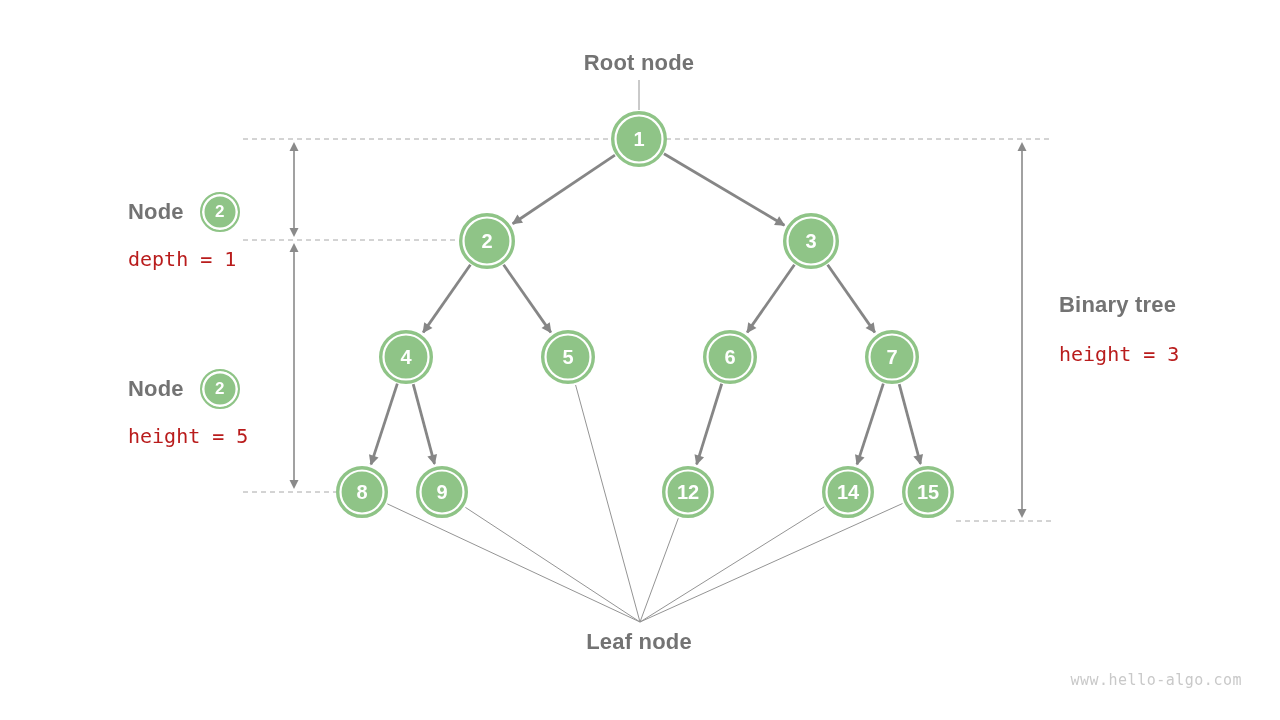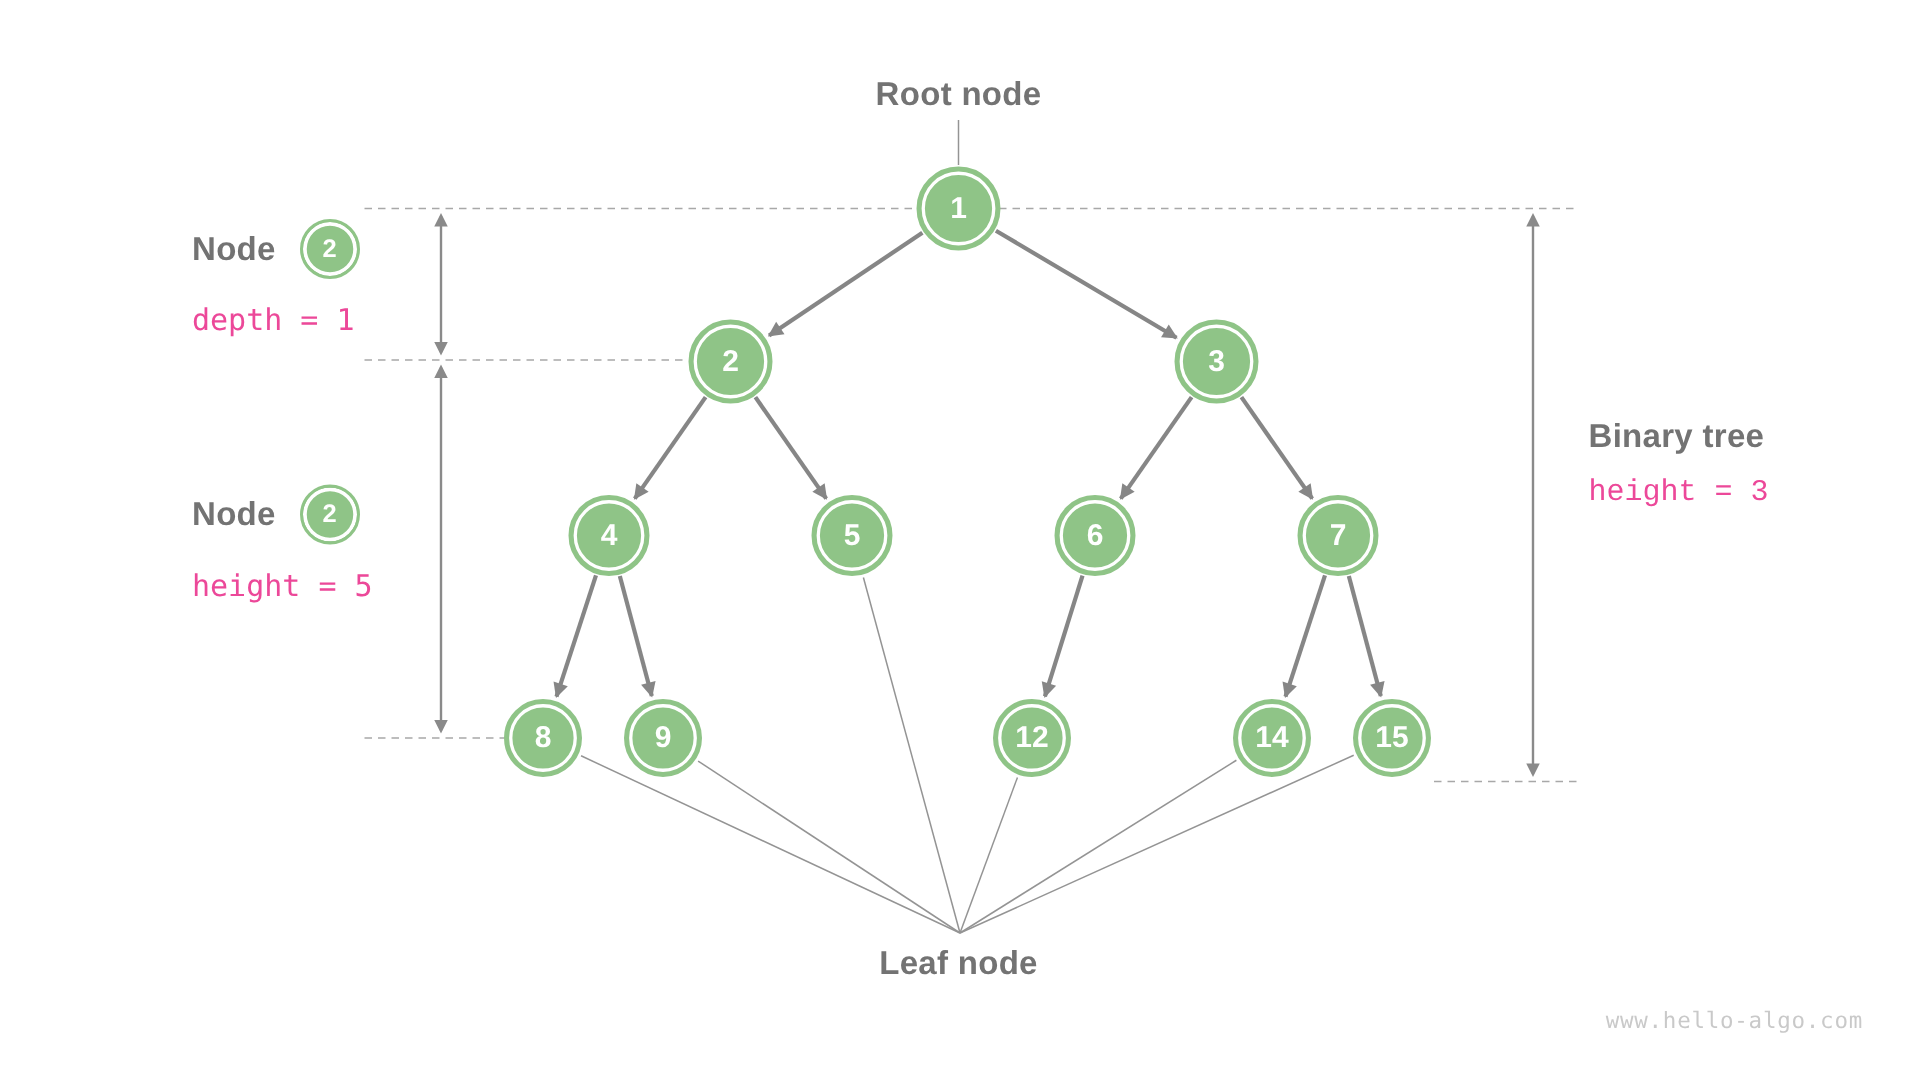--- a/index.html
+++ b/index.html
@@ -3,37 +3,37 @@
 <meta charset="utf-8">
 <style>
   html,body { margin:0; padding:0; background:#ffffff; }
   .stage {
     position:relative; width:1280px; height:720px; background:#ffffff;
     overflow:hidden; font-family:"Liberation Sans", sans-serif;
   }
   #diagram { position:absolute; left:0; top:0; }
   .lbl { position:absolute; color:#737373; white-space:nowrap; }
   .bold-lbl { font-weight:700; font-size:22px; letter-spacing:0.2px; }
-  .mono { font-family:"DejaVu Sans Mono","Liberation Mono",monospace; font-size:20px; color:#ec4899; }
+  .mono { font-family:"DejaVu Sans Mono","Liberation Mono",monospace; font-size:20px; color:#b91c1c; }
   #root-label  { left:639px; top:50px;  transform:translateX(-50%); }
   #leaf-label  { left:639px; top:629px; transform:translateX(-50%);text-align:center; }
   .anno { position:absolute; }
   #anno-depth  { left:128px; top:146px; }
   #anno-height { left:128px; top:323px; }
-  #anno-tree   { left:1059px; top:278px; }
-  .node-row { display:flex; align-items:center; gap:16px; height:40px; }
+  #anno-tree   { left:1059px; top:292px; }
+  .node-row { display:flex; align-items:center; gap:16px; height:40px;margin-top:46px; }
   .badge {
     width:36px; height:36px; border-radius:50%;
     background:#8fc487; border:2px solid #8fc487;
     box-shadow: inset 0 0 0 2.5px #ffffff;
     display:flex; align-items:center; justify-content:center;
     color:#ffffff; font-weight:700; font-size:17px;
   }
   .formula { margin-top:15px; }
-  #anno-tree .formula { margin-top:13px;font-family:Liberation Mono, monospace; }
+  #anno-tree .formula { margin-top:24px; }
   #watermark {
     position:absolute; right:38px; top:671px;
     font-family:"DejaVu Sans Mono","Liberation Mono",monospace;
     font-size:15px; color:#c9c9c9; letter-spacing:0.5px;text-align:center;
   }
 </style>
 </head>
 <body>
 
 <div class="stage">

